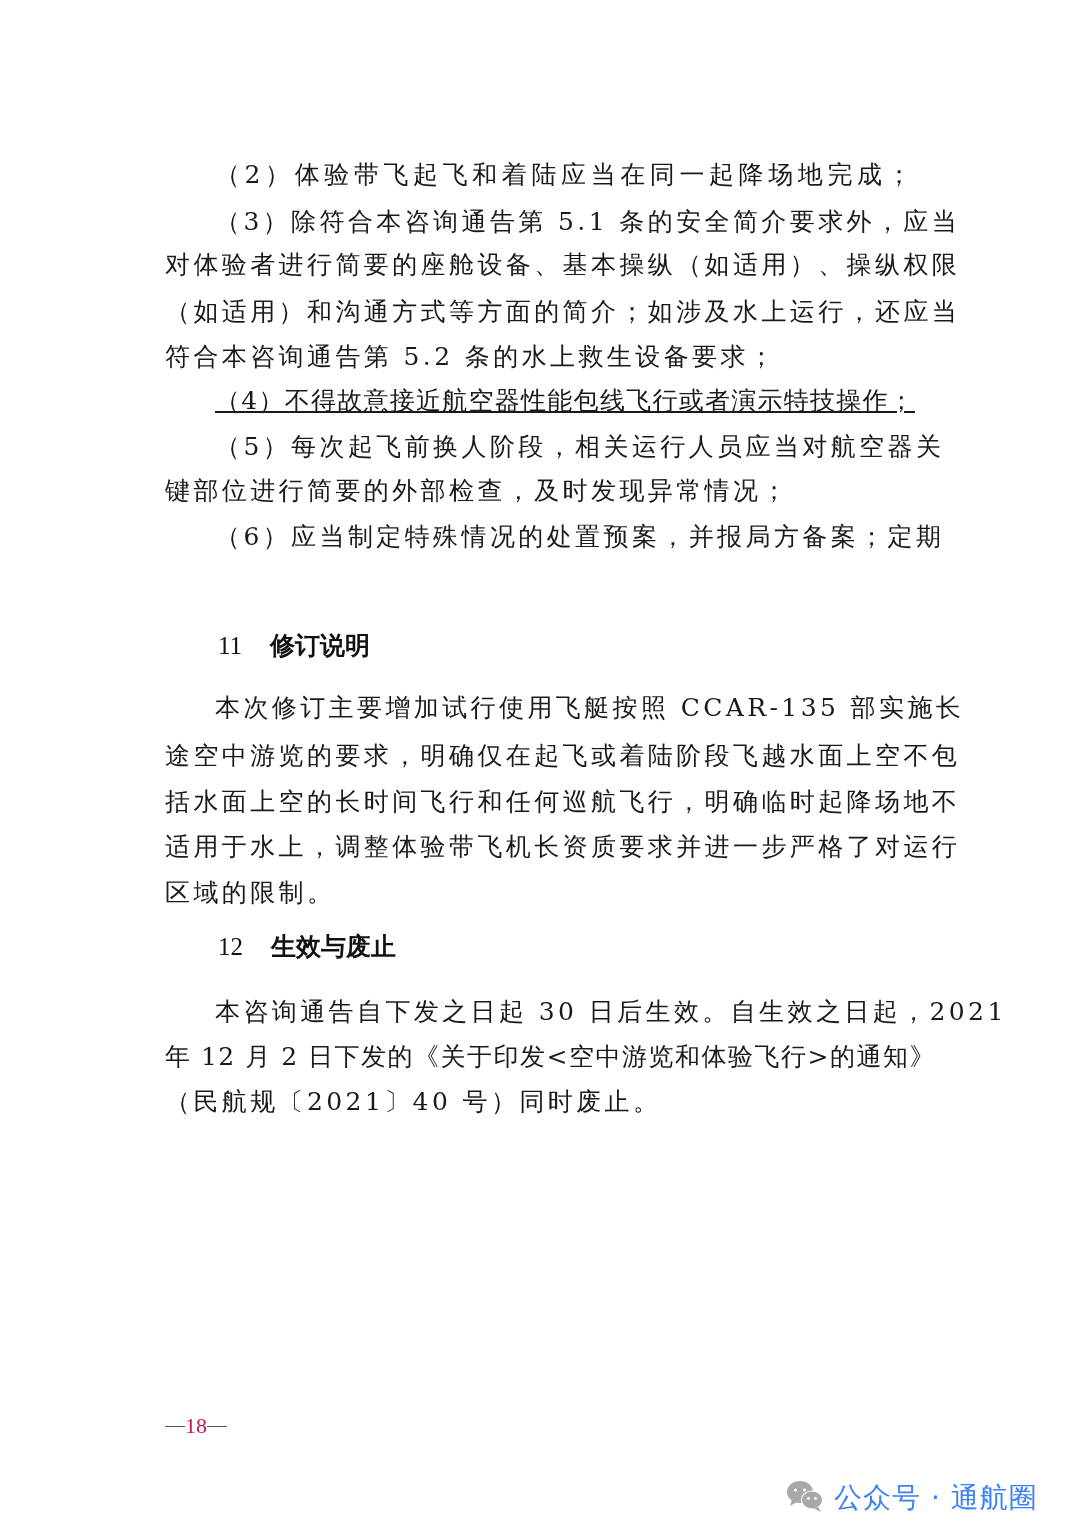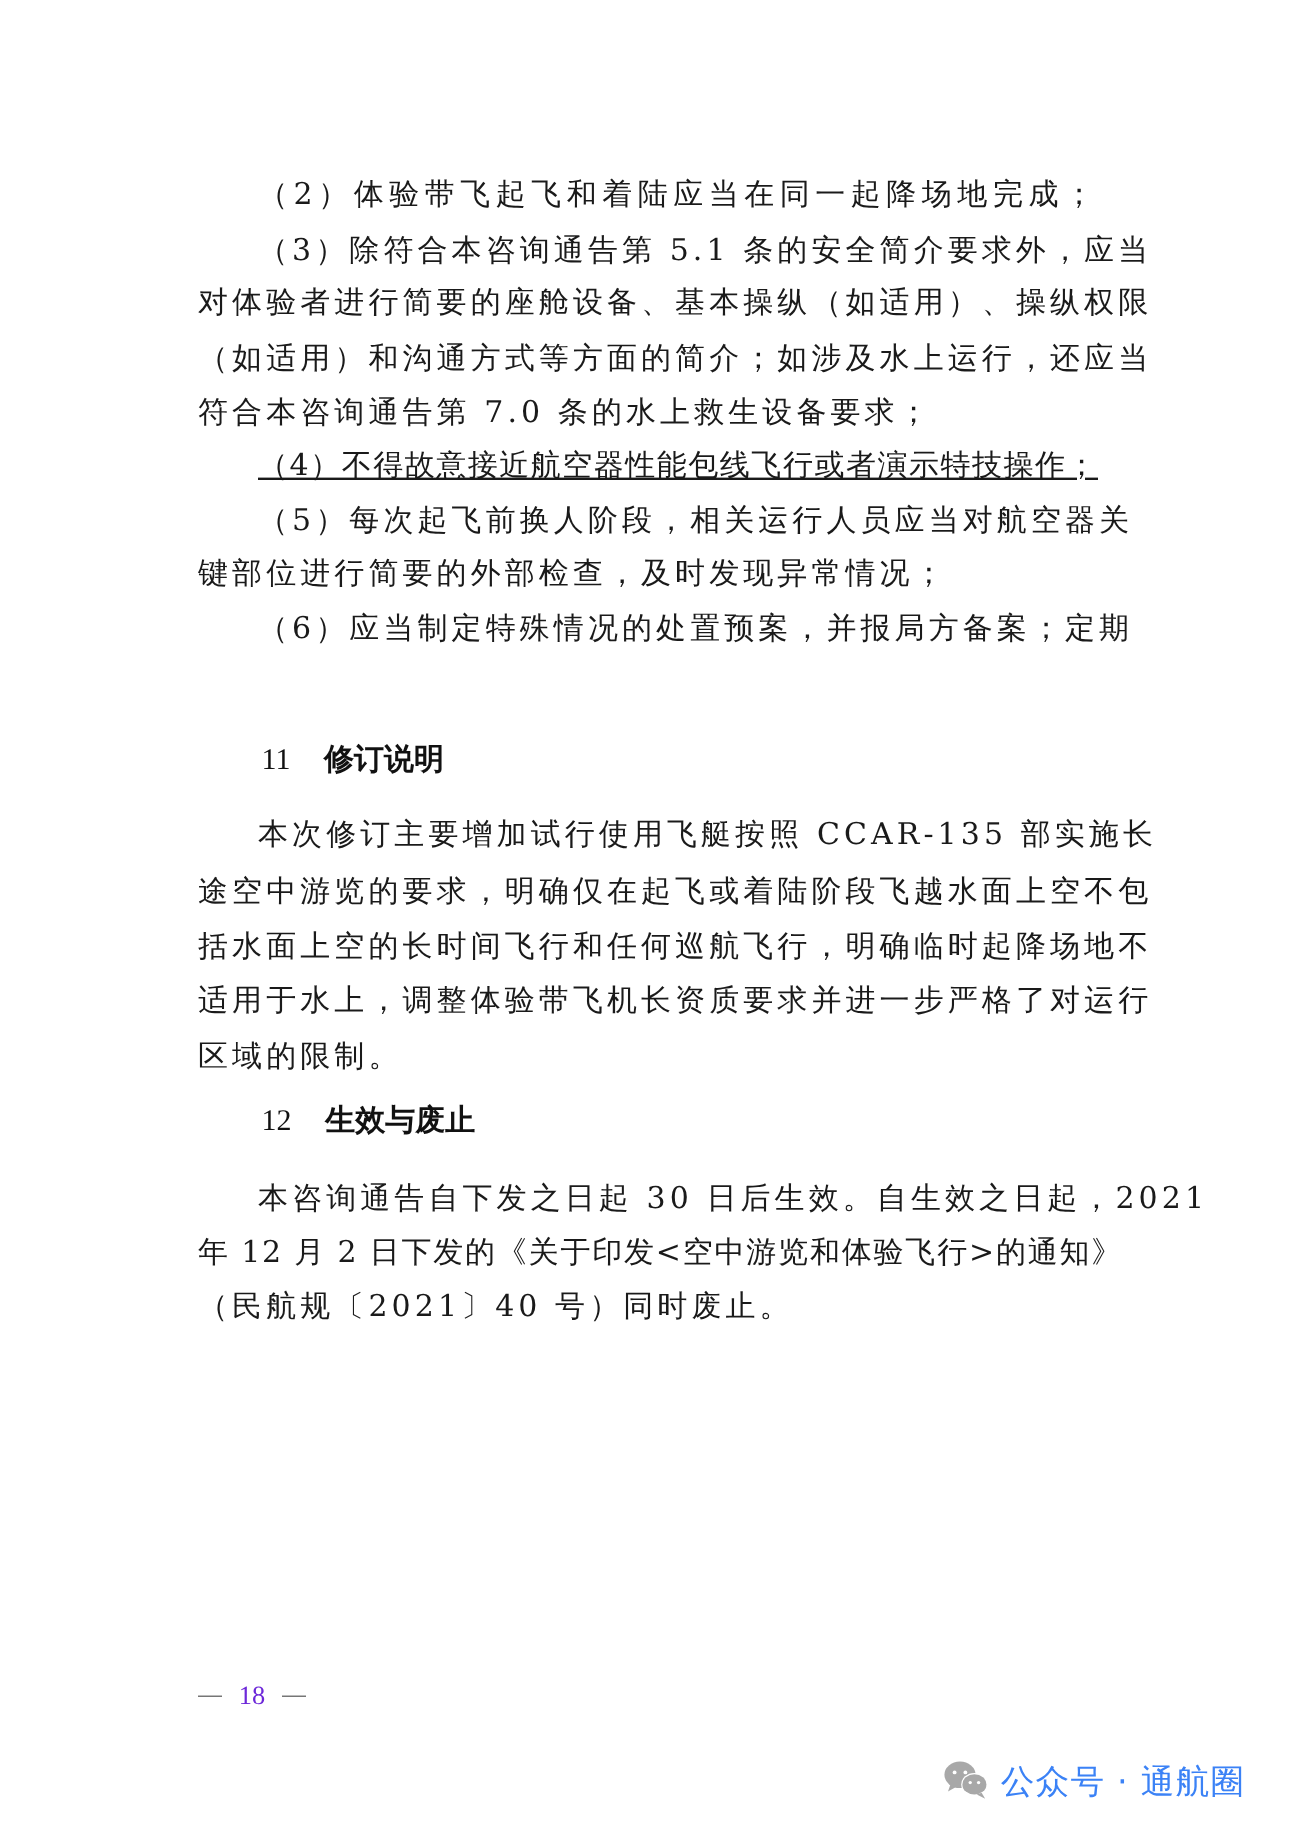--- a/index.html
+++ b/index.html
@@ -10,21 +10,21 @@
   body {
     width: 1080px;
     height: 1526px;
     position: relative;
     overflow: hidden;
     font-family: "DejaVu Serif", "Liberation Serif", serif;
     color: #1a1a1a;
   }
   .page {
     position: absolute;
-    left: 0; top: 4px;
+    left: 0; top: 17px;
     width: 1080px; height: 1494px;
     background: #fff;
   }
   .line {
     position: absolute;
     left: 165px;
     width: 750px;
     font-size: 25px;
     line-height: 34px;
     height: 34px;
@@ -50,24 +50,23 @@
     font-family: "Liberation Serif", "DejaVu Serif", serif;
     font-weight: normal;
     margin-right: 28px;
   }
   .pagenum {
     position: absolute;
     left: 165px;
     top: 1396px;
     font-family: "Liberation Serif", "DejaVu Serif", serif;
     font-size: 22px;
-    color: #6d28d9;
+    color: #be185d;
     display: flex;
     align-items: center;
-    gap: 14px;
   }
   .pagenum .dash {
     display: inline-block;
     width: 20px;
     height: 1px;
     background: #555;
   }
   .watermark {
     position: absolute;
     left: 786px;
@@ -90,21 +89,21 @@
 </head>
 <body>
 
 <div class="page">
 
   <div class="line indent" style="top:141px;">（2）体验带飞起飞和着陆应当在同一起降场地完成；</div>
 
   <div class="line indent" style="top:188px;">（3）除符合本咨询通告第 5.1 条的安全简介要求外，应当</div>
   <div class="line" style="top:231px;">对体验者进行简要的座舱设备、基本操纵（如适用）、操纵权限</div>
   <div class="line" style="top:278px;">（如适用）和沟通方式等方面的简介；如涉及水上运行，还应当</div>
-  <div class="line last" style="top:323px;">符合本咨询通告第 7.0 条的水上救生设备要求；</div>
+  <div class="line last" style="top:323px;">符合本咨询通告第 5.2 条的水上救生设备要求；</div>
 
   <div class="line indent" style="top:367px; letter-spacing:1.2px;text-decoration:underline;">（4）不得故意接近航空器性能包线飞行或者演示特技操作；</div>
 
   <div class="line indent" style="top:413px;">（5）每次起飞前换人阶段，相关运行人员应当对航空器关</div>
   <div class="line last" style="top:457px;">键部位进行简要的外部检查，及时发现异常情况；</div>
 
   <div class="line indent" style="top:503px;">（6）应当制定特殊情况的处置预案，并报局方备案；定期</div>
 
   <div class="heading" style="top:612px;">
     <span class="num">11</span><span>修订说明</span>

